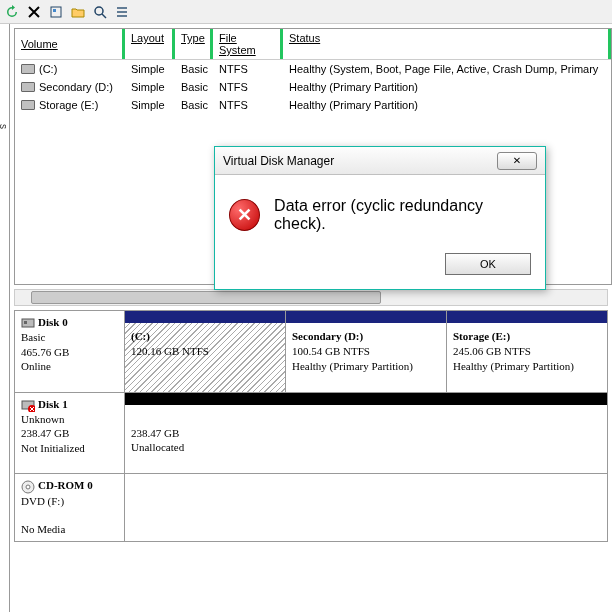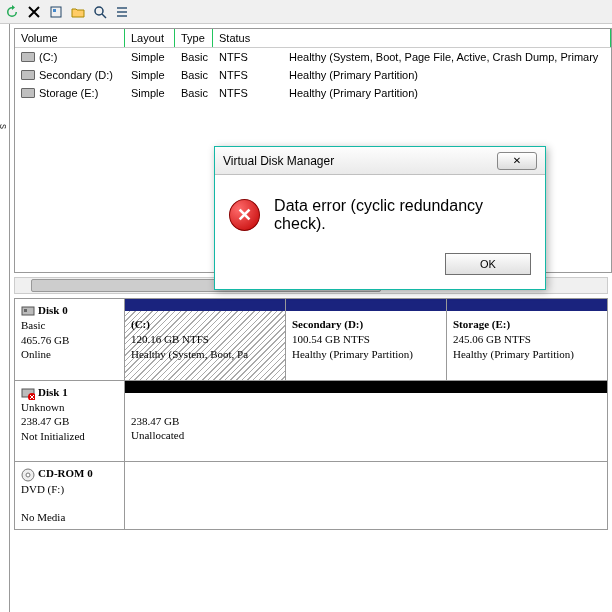--- a/index.html
+++ b/index.html
@@ -4,21 +4,21 @@
 <style>
 * { box-sizing: border-box; margin: 0; padding: 0; }
 body { font-family: "Segoe UI", Tahoma, sans-serif; font-size: 11px; background: #fff; width: 612px; height: 612px; overflow: hidden; position: relative; }
 .toolbar { height: 24px; border-bottom: 1px solid #ccc; display: flex; align-items: center; padding: 0 2px; gap: 2px; background: #f0f0f0; }
 .tb-btn { width: 20px; height: 20px; display: flex; align-items: center; justify-content: center; cursor: pointer; }
 .main { display: flex; height: calc(100% - 24px); }
 .leftcol { width: 10px; border-right: 1px solid #999; background: #fff; writing-mode: vertical-rl; font-size: 10px; padding-top: 100px; color: #333; }
 .content { flex: 1; display: flex; flex-direction: column; }
 .volume-list { border: 1px solid #999; margin: 4px 0 0 4px; }
 .vh { display: flex; background: #fff; border-bottom: 1px solid #ccc; }
-.vh > div { padding: 3px 6px; border-right: 1px solid #22c55e; font-weight: normal; cursor: pointer; }
+.vh > div { padding: 3px 6px; border-right: 3px solid #22c55e; font-weight: normal; cursor: pointer; text-decoration: underline; }
 .vr { display: flex; padding: 2px 0; }
 .vr > div { padding: 1px 6px; white-space: nowrap; overflow: hidden; }
 .c-vol { width: 110px; display: flex; align-items: center; gap: 4px; }
 .c-lay { width: 50px; }
 .c-typ { width: 38px; }
 .c-fs { width: 70px; }
 .c-st { flex: 1; }
 .disk-icon { width: 14px; height: 10px; background: #c0c0c0; border: 1px solid #666; border-radius: 1px; display: inline-block; }
 .scroll-h { height: 17px; background: #f0f0f0; border: 1px solid #ccc; margin: 4px 4px 0 4px; position: relative; }
 .scroll-thumb { position: absolute; left: 16px; width: 350px; height: 13px; top: 1px; background: #cdcdcd; border: 1px solid #999; border-radius: 2px; }
@@ -81,20 +81,21 @@
 </div>
 
 <div class="main">
   <div class="leftcol">s</div>
   <div class="content">
     <div class="volume-list">
       <div class="vh">
         <div class="c-vol">Volume</div>
         <div class="c-lay">Layout</div>
         <div class="c-typ">Type</div>
+        <div class="c-fs">File System</div>
         <div class="c-st">Status</div>
       </div>
       <div class="vr">
         <div class="c-vol">
             <span class="disk-icon"></span>
             <span>(C:)</span>
           </div>
         <div class="c-lay">Simple</div>
         <div class="c-typ">Basic</div>
         <div class="c-fs">NTFS</div>
@@ -134,21 +135,21 @@
                 <rect x="1" y="3" width="12" height="8" fill="#bbb" stroke="#555"></rect>
                 <rect x="3" y="5" width="3" height="3" fill="#666"></rect>
               </svg></span><b>Disk 0</b><br>
           <span>Basic</span><br>
           <span>465.76 GB</span><br>
           <span>Online</span><br><br>
         </div>
         <div class="disk-parts">
           <div class="part">
               <div class="part-hdr"></div>
-              <div class="part-body hatched"><b>(C:)</b><br><span>120.16 GB NTFS</span><br><span>Healthy (System, Boot, Pa</span></div>
+              <div class="part-body hatched"><b>(C:)</b><br><span>120.16 GB NTFS</span><br></div>
             </div>
           <div class="part">
               <div class="part-hdr"></div>
               <div class="part-body"><b>Secondary  (D:)</b><br><span>100.54 GB NTFS</span><br><span>Healthy (Primary Partition)</span></div>
             </div>
           <div class="part">
               <div class="part-hdr"></div>
               <div class="part-body"><b>Storage  (E:)</b><br><span>245.06 GB NTFS</span><br><span>Healthy (Primary Partition)</span></div>
             </div>
         </div>

